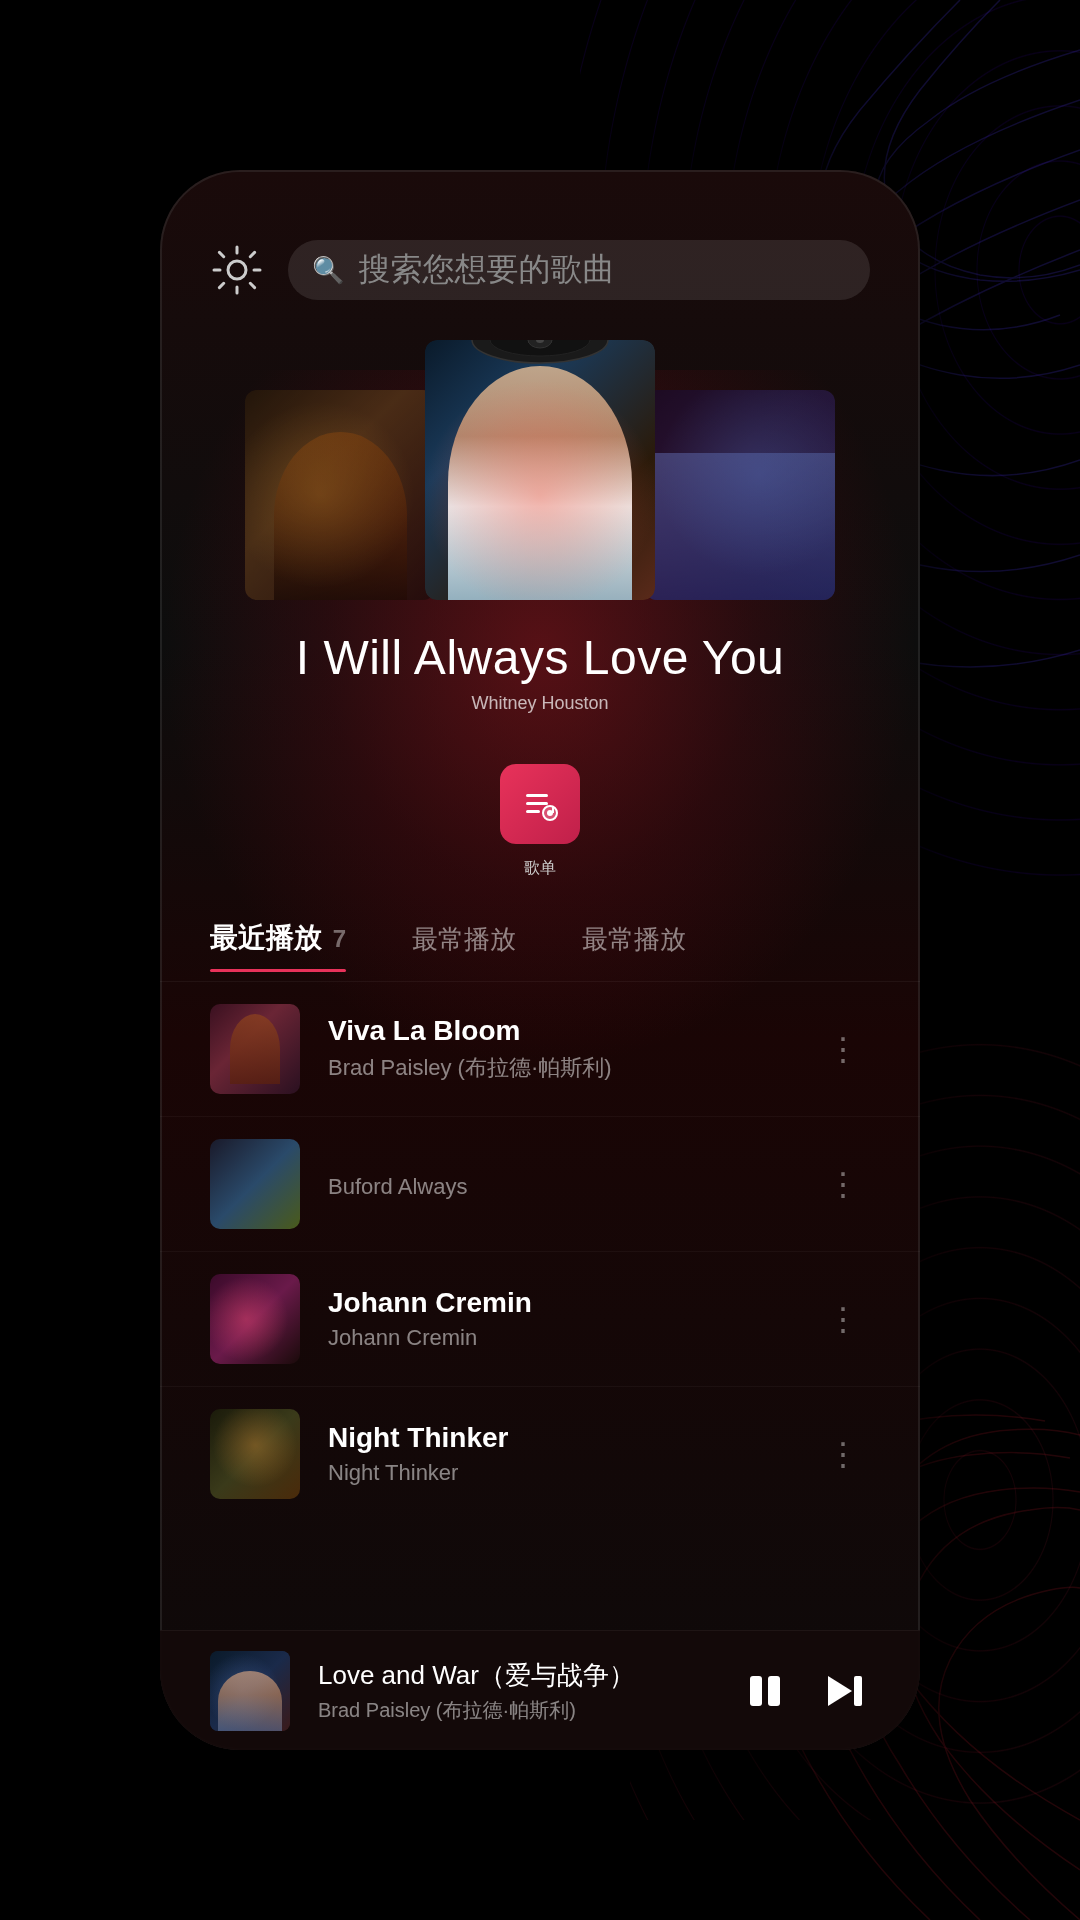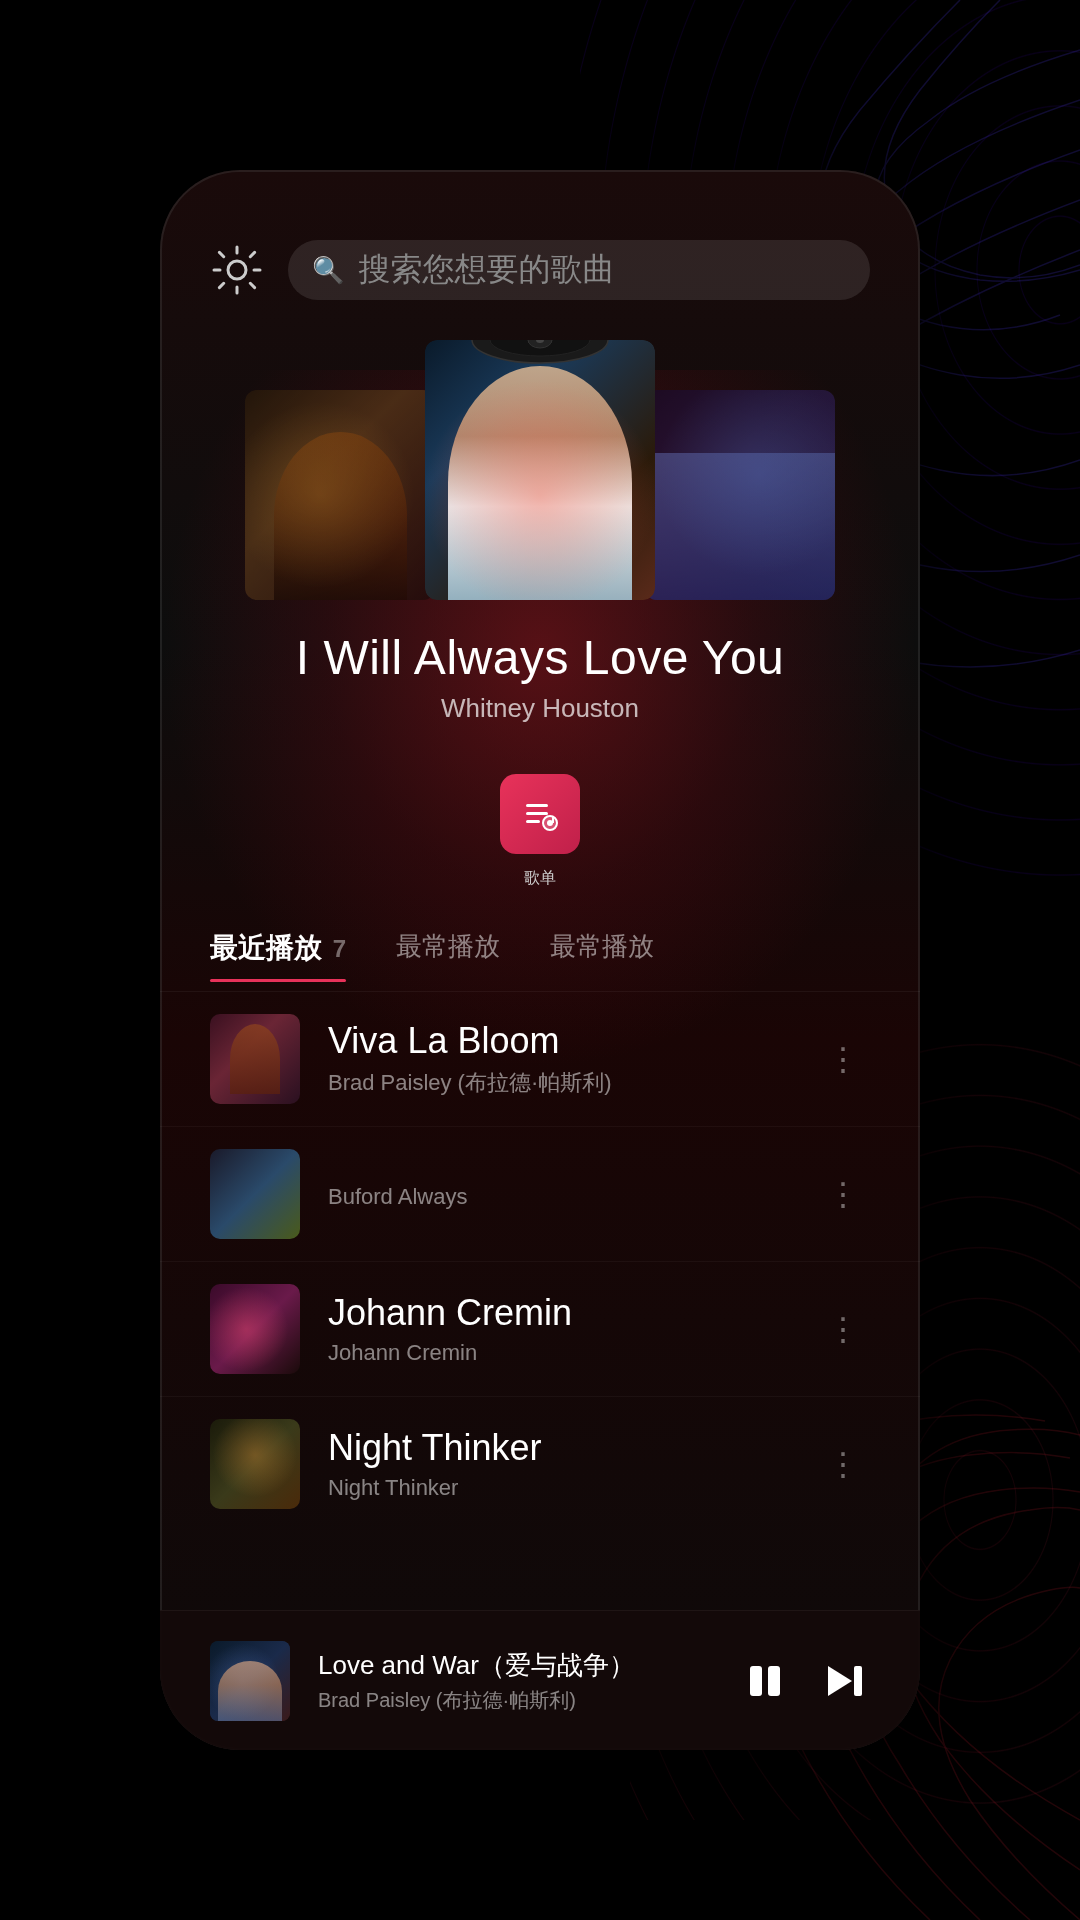--- a/index.html
+++ b/index.html
@@ -185,21 +185,21 @@
 
     .song-title {
       color: #fff;
       font-size: 48px;
       font-weight: 500;
       letter-spacing: 0.5px;
     }
 
     .artist-name {
       color: rgba(255,255,255,0.7);
-      font-size: 26px;
+      font-size: 18px;
       margin-top: 8px;
     }
 
     
     .nav-icons {
       display: flex;
       justify-content: space-around;
       align-items: center;
       padding: 40px 80px 20px;
     }
@@ -229,23 +229,23 @@
     }
 
     .nav-label {
       color: #ccc;
       font-size: 16px;
     }
 
     
     .tabs-row {
       display: flex;
-      align-items: flex-start;
+      align-items: flex-end;
       padding: 20px 50px 10px;
-      gap: 50px;
+      gap: 66px;
       border-bottom: 1px solid rgba(255,255,255,0.05);
     }
 
     .tab {
       color: rgba(255,255,255,0.5);
       font-size: 26px;
       padding-bottom: 14px;
       cursor: pointer;
       position: relative;
     }
@@ -300,22 +300,22 @@
     .thumb-2 {
       background: linear-gradient(135deg, #1a1a2a 0%, #2a3a5a 50%, #4a5a2a 100%);
     }
 
     .song-info {
       flex: 1;
     }
 
     .song-name {
       color: #fff;
-      font-size: 36px;
-      font-weight: 400;
+      font-size: 28px;
+      font-weight: 700;
     }
 
     .song-artist {
       color: rgba(255,255,255,0.5);
       font-size: 22px;
       margin-top: 6px;
     }
 
     .more-btn {
       color: rgba(255,255,255,0.4);
@@ -323,21 +323,21 @@
       padding: 10px;
       letter-spacing: 1px;
     }
 
     
     .player-bar {
       position: absolute;
       bottom: 0;
       left: 0;
       right: 0;
-      height: 140px;
+      height: 120px;
       background: rgba(20,10,10,0.95);
       display: flex;
       align-items: center;
       padding: 0 50px;
       gap: 28px;
       border-top: 1px solid rgba(255,255,255,0.05);
     }
 
     .player-thumb {
       width: 80px;

